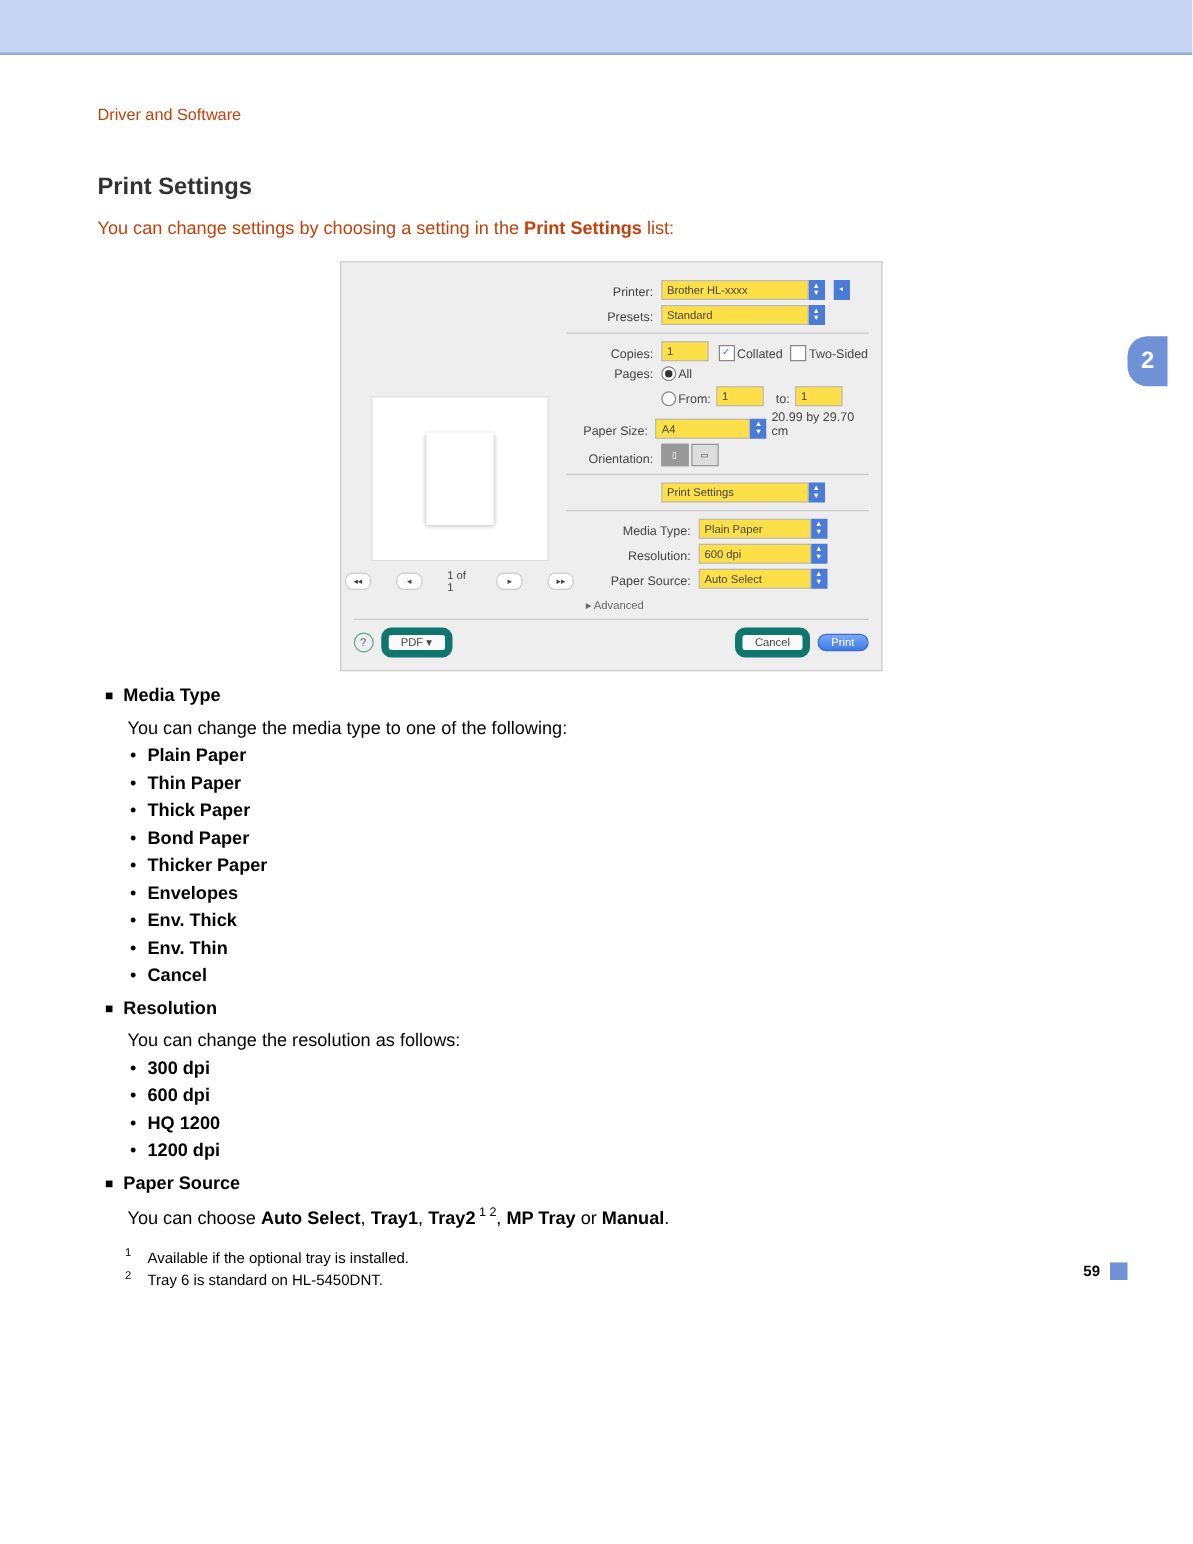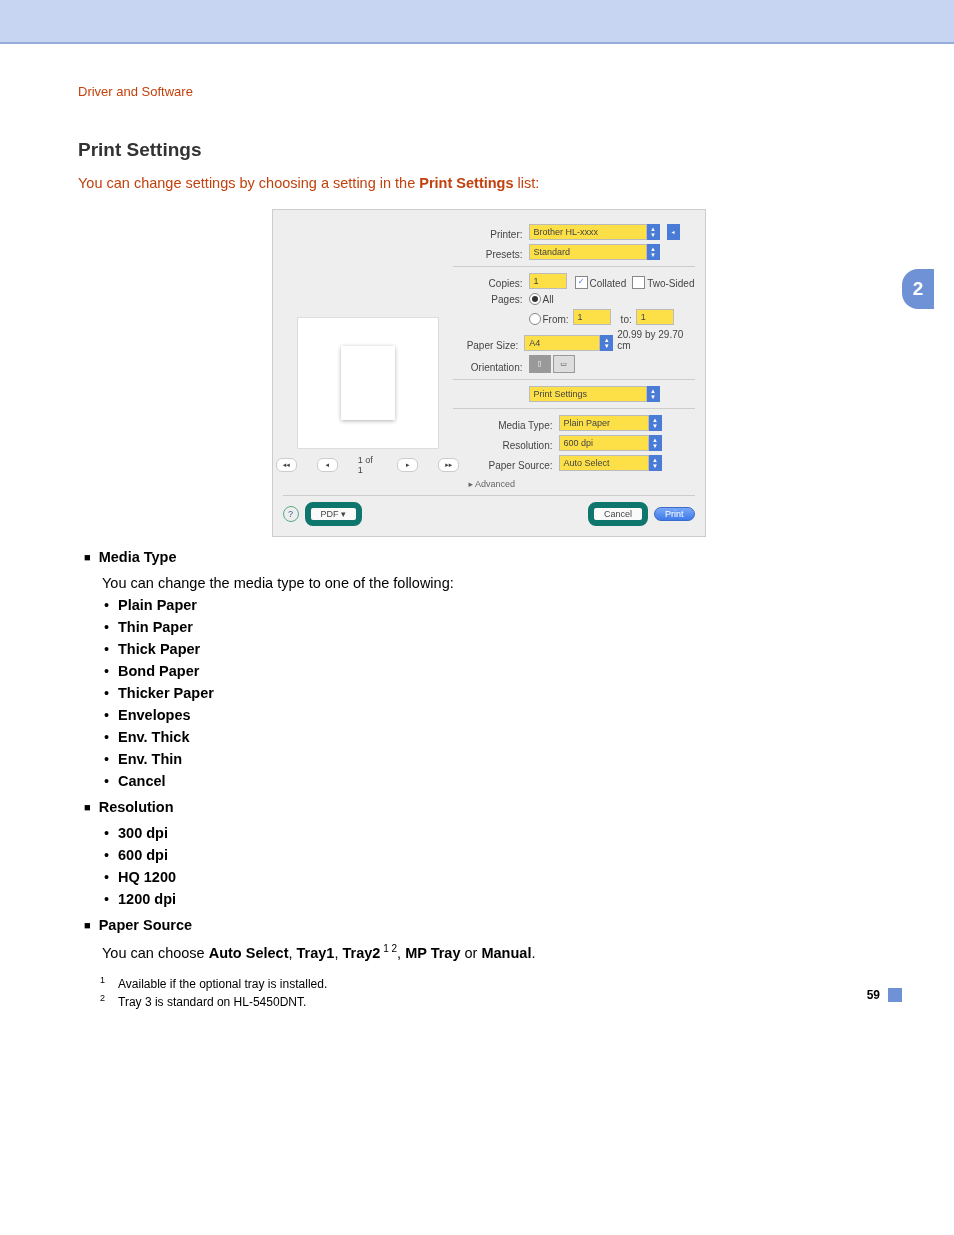--- a/index.html
+++ b/index.html
@@ -417,20 +417,21 @@
       <li>Envelopes</li>
       <li>Env. Thick</li>
       <li>Env. Thin</li>
       <li>Cancel</li>
     </ul>
 
     <div class="sq-item">
       <span class="sq-bullet">■</span>
       <span class="label">Resolution</span>
     </div>
+    <div class="sub-intro">You can change the resolution as follows:</div>
     <ul class="dot-list">
       <li>300 dpi</li>
       <li>600 dpi</li>
       <li>HQ 1200</li>
       <li>1200 dpi</li>
     </ul>
 
     <div class="sq-item">
       <span class="sq-bullet">■</span>
       <span class="label">Paper Source</span>
@@ -439,20 +440,20 @@
       <span>You can choose </span><span class="b">Auto Select</span><span>, </span><span class="b">Tray1</span><span>, </span><span class="b">Tray2</span><span class="supref"> 1 2</span><span>, </span><span class="b">MP Tray</span><span> or </span><span class="b">Manual</span><span>.</span>
     </div>
 
     <div class="footnotes">
       <div class="fn">
           <span class="fn-num">1</span>
           <span>Available if the optional tray is installed.</span>
         </div>
       <div class="fn">
           <span class="fn-num">2</span>
-          <span>Tray 3 is standard on HL-5450DNT.</span>
+          <span>Tray 6 is standard on HL-5450DNT.</span>
         </div>
     </div>
   </div>
 
   <div class="page-num">59</div>
   <div class="corner-square"></div>
 </div>
 
 </body></html>

